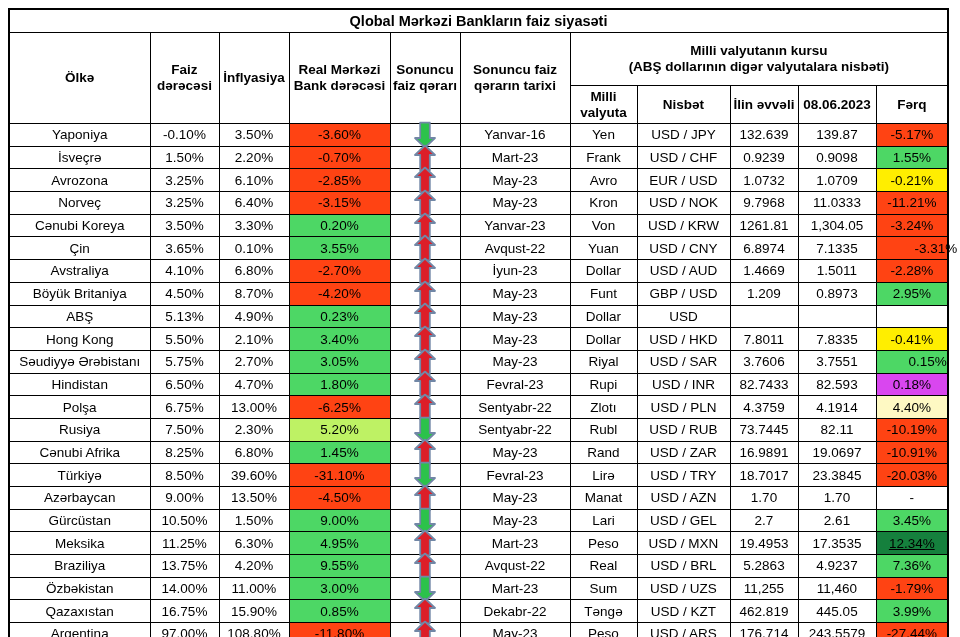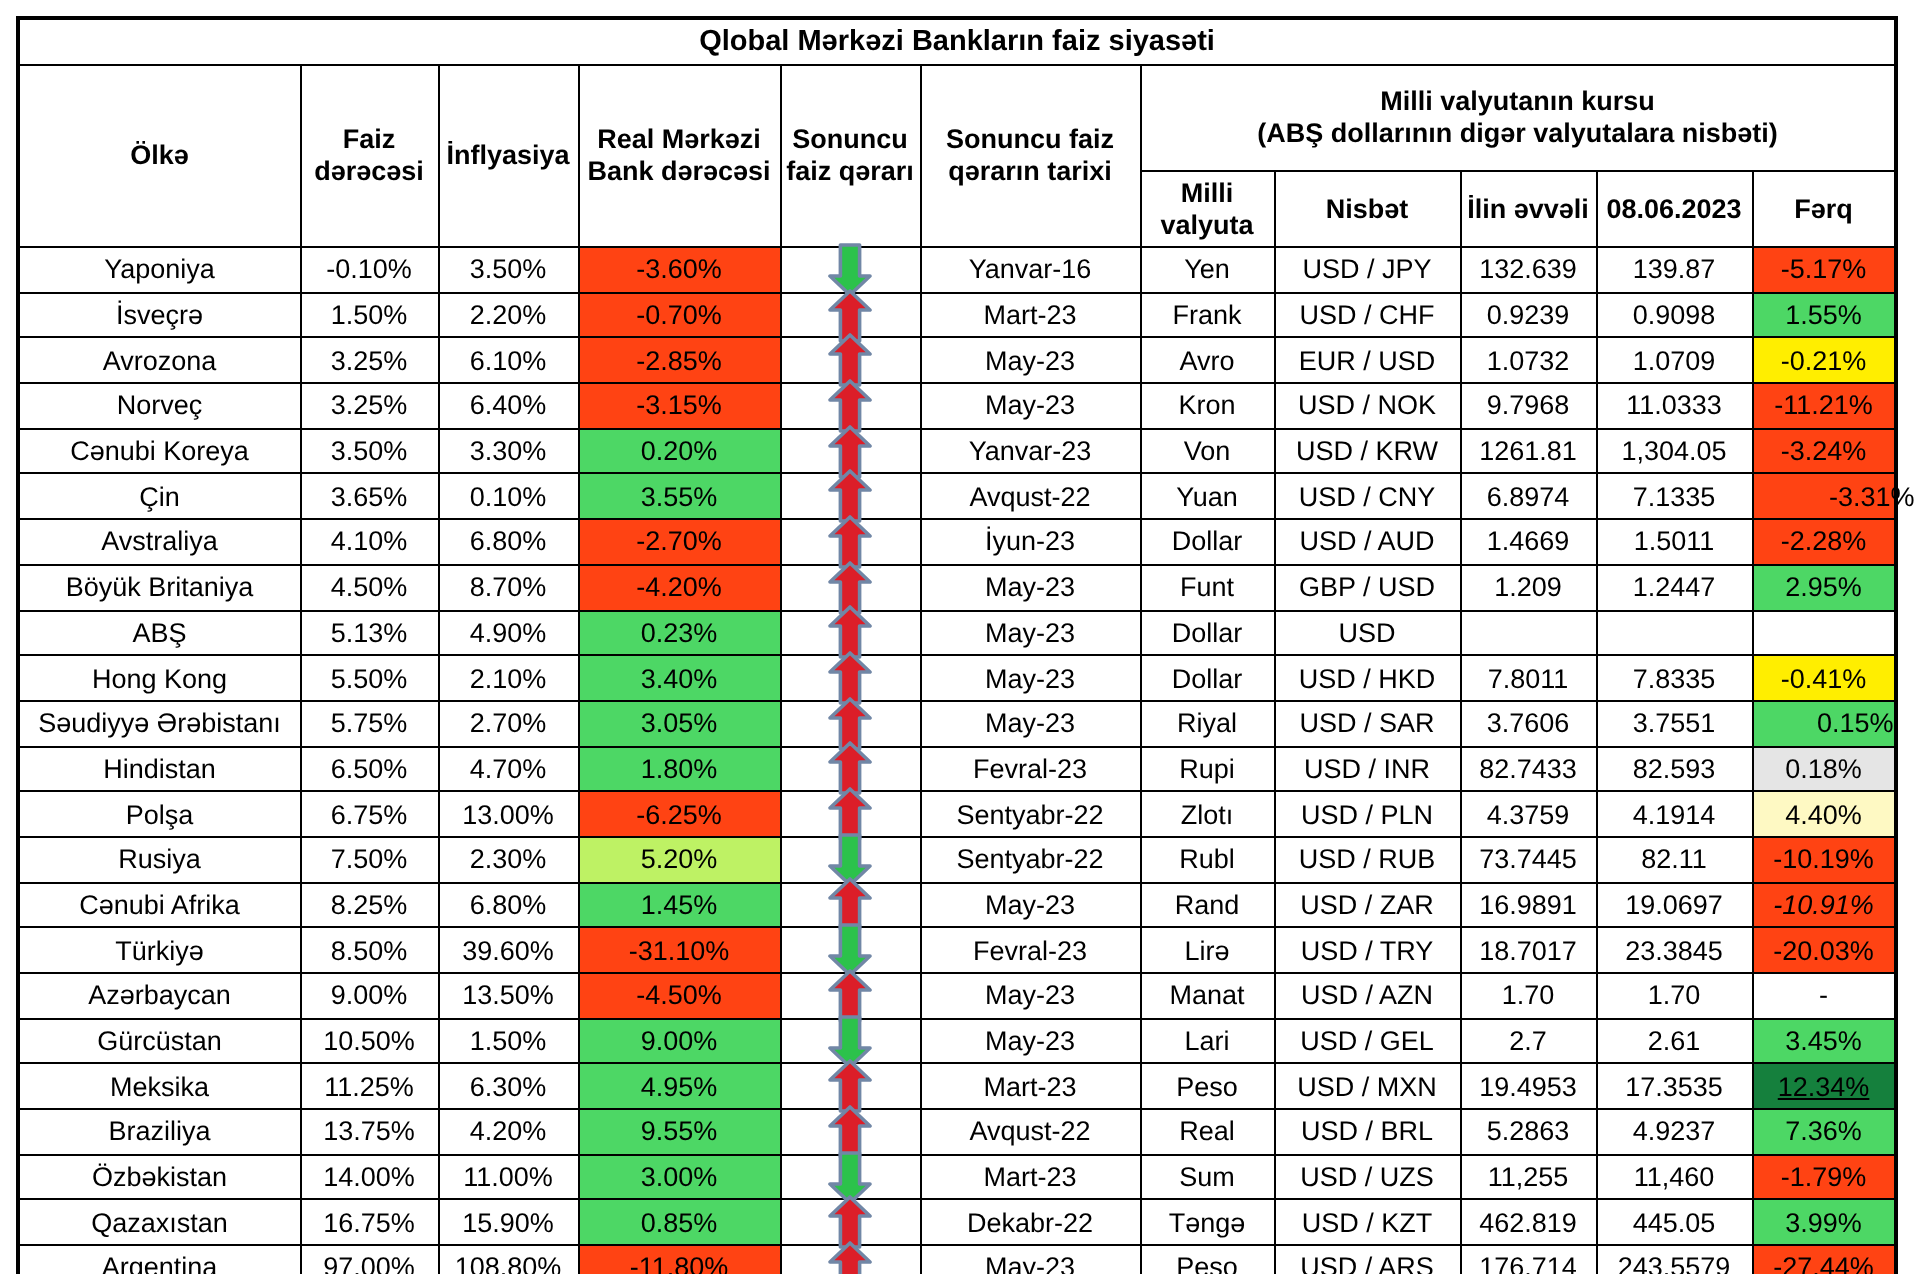--- a/index.html
+++ b/index.html
@@ -185,21 +185,21 @@
           <td style="background: rgb(255, 67, 19);">-4.20%</td>
           <td class="arrow-cell">
             <svg viewBox="0 0 22 27" width="22" height="27">
               <polygon points="11,1 21,10.5 15.8,10.5 15.8,26 6.2,26 6.2,10.5 1,10.5" fill="#dc1e28" stroke="#7187a6" stroke-width="1.8" stroke-linejoin="round"></polygon>
             </svg>
           </td>
           <td>May-23</td>
           <td>Funt</td>
           <td>GBP / USD</td>
           <td>1.209</td>
-          <td>1.2447</td>
+          <td>0.8973</td>
           <td style="background: rgb(77, 215, 101);">2.95%</td>
         </tr>
         <tr>
           <td>ABŞ</td>
           <td>5.13%</td>
           <td>4.90%</td>
           <td style="background: rgb(77, 215, 101);">0.23%</td>
           <td class="arrow-cell">
             <svg viewBox="0 0 22 27" width="22" height="27">
               <polygon points="11,1 21,10.5 15.8,10.5 15.8,26 6.2,26 6.2,10.5 1,10.5" fill="#dc1e28" stroke="#7187a6" stroke-width="1.8" stroke-linejoin="round"></polygon>
@@ -254,21 +254,21 @@
           <td class="arrow-cell">
             <svg viewBox="0 0 22 27" width="22" height="27">
               <polygon points="11,1 21,10.5 15.8,10.5 15.8,26 6.2,26 6.2,10.5 1,10.5" fill="#dc1e28" stroke="#7187a6" stroke-width="1.8" stroke-linejoin="round"></polygon>
             </svg>
           </td>
           <td>Fevral-23</td>
           <td>Rupi</td>
           <td>USD / INR</td>
           <td>82.7433</td>
           <td>82.593</td>
-          <td style="background: #e5e5e5;">0.18%</td>
+          <td style="background: #d946ef;">0.18%</td>
         </tr>
         <tr>
           <td>Polşa</td>
           <td>6.75%</td>
           <td>13.00%</td>
           <td style="background: rgb(255, 67, 19);">-6.25%</td>
           <td class="arrow-cell">
             <svg viewBox="0 0 22 27" width="22" height="27">
               <polygon points="11,1 21,10.5 15.8,10.5 15.8,26 6.2,26 6.2,10.5 1,10.5" fill="#dc1e28" stroke="#7187a6" stroke-width="1.8" stroke-linejoin="round"></polygon>
             </svg>
@@ -305,21 +305,21 @@
           <td class="arrow-cell">
             <svg viewBox="0 0 22 27" width="22" height="27">
               <polygon points="11,1 21,10.5 15.8,10.5 15.8,26 6.2,26 6.2,10.5 1,10.5" fill="#dc1e28" stroke="#7187a6" stroke-width="1.8" stroke-linejoin="round"></polygon>
             </svg>
           </td>
           <td>May-23</td>
           <td>Rand</td>
           <td>USD / ZAR</td>
           <td>16.9891</td>
           <td>19.0697</td>
-          <td style="background: rgb(255, 67, 19); font-style: italic;">-10.91%</td>
+          <td style="background: rgb(255, 67, 19);">-10.91%</td>
         </tr>
         <tr>
           <td>Türkiyə</td>
           <td>8.50%</td>
           <td>39.60%</td>
           <td style="background: rgb(255, 67, 19);">-31.10%</td>
           <td class="arrow-cell">
             <svg viewBox="0 0 22 27" width="22" height="27">
               <polygon points="11,26 1,16.5 6.2,16.5 6.2,1 15.8,1 15.8,16.5 21,16.5" fill="#2cc24b" stroke="#7187a6" stroke-width="1.8" stroke-linejoin="round"></polygon>
             </svg>

